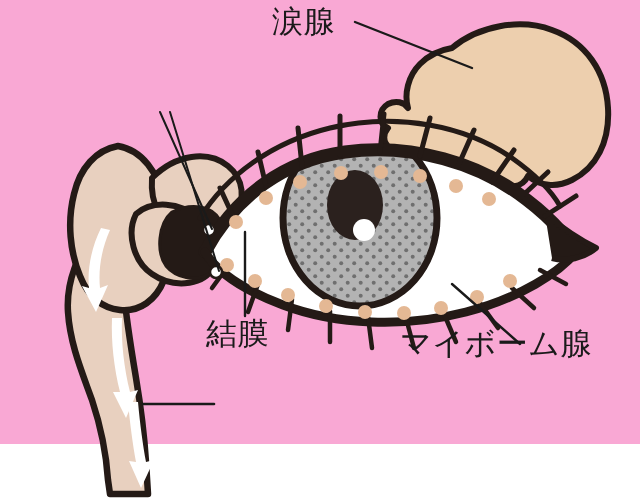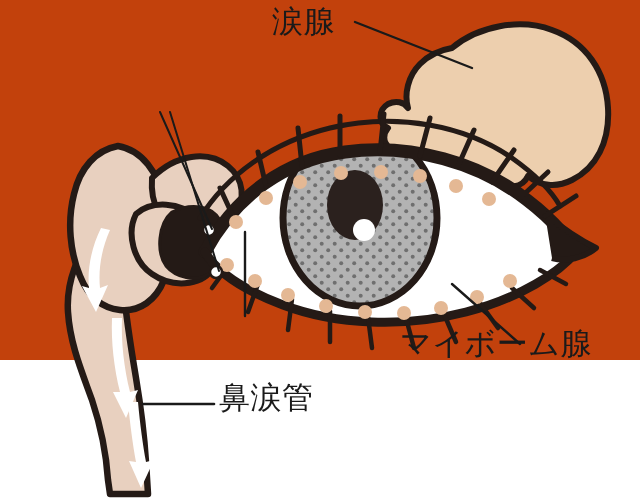--- a/index.html
+++ b/index.html
@@ -10,22 +10,22 @@
   }
   body {
     width: 640px;
     height: 500px;
     overflow: hidden;
     font-family: "DejaVu Sans", "Liberation Sans", sans-serif;
   }
   #stage {
     position: relative;
     width: 640px;
-    height: 360px;
-    background: #c2410c;
+    height: 444px;
+    background: #f9a8d4;
   }
   #diagram {
     position: absolute;
     left: 0;
     top: 0;
     width: 640px;
     height: 500px;
   }
   .label {
     position: absolute;
@@ -250,18 +250,18 @@
 
       <path d="M452,284 L520,344" stroke-width="2.4"></path>
 
       <path d="M143,404 L214,404" stroke-width="2.6"></path>
     </g>
   </svg>
 
   <div class="label" id="label-lacrimal-gland">涙腺</div>
 
 
+  <div class="label" id="label-conjunctiva">結膜</div>
 
   <div class="label" id="label-meibomian-gland">マイボーム腺</div>
 
-  <div class="label" id="label-nasolacrimal-duct">鼻涙管</div>
 
 </div>
 
 </body></html>

